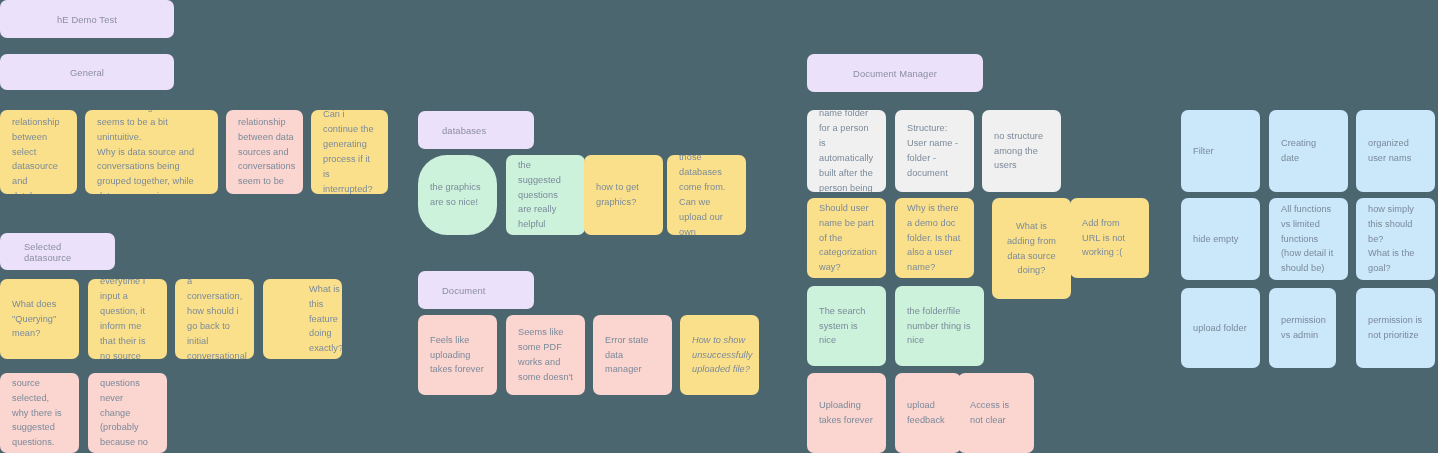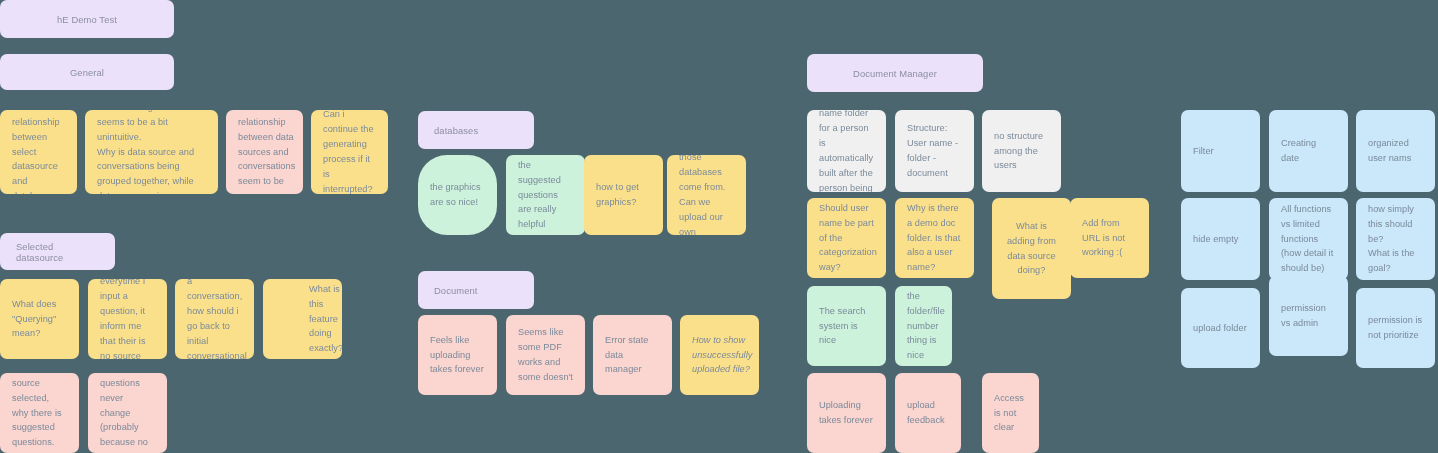--- a/index.html
+++ b/index.html
@@ -31,21 +31,21 @@
     white-space: pre-line;
   }
   .hdr {
     position: absolute;
     border-radius: 7px;
     background: #ece1fa;
     color: #8b8fa0;
     font-size: 9.4px;
     display: flex;
     align-items: center;
-    padding: 0 16px;
+    padding: 0 24px;
     letter-spacing: 0.1px;
   }
   .hdr.center { justify-content: center; }
   .c-yellow { background: #fbe08c; }
   .c-pink   { background: #fbd5d0; }
   .c-green  { background: #ccf2dc; }
   .c-blue   { background: #cbe7fa; }
   .c-gray   { background: #f0f0f0; }
 </style>
 </head>
@@ -156,31 +156,31 @@
   <div class="note c-yellow" style="left:992px; top:198px; width:79px; height:101px;text-align:center;">
     <span>What is adding from data source doing?</span>
   </div>
   <div class="note c-yellow" style="left:1070px; top:198px; width:79px; height:80px;">
     <span>Add from URL is not working :(</span>
   </div>
 
   <div class="note c-green" style="left:807px; top:286px; width:79px; height:80px;">
     <span>The search system is nice</span>
   </div>
-  <div class="note c-green" style="left:895px; top:286px; width:57px; height:80px;">
+  <div class="note c-green" style="left:895px; top:286px; width:89px; height:80px;">
     <span>the folder/file number thing is nice</span>
   </div>
 
   <div class="note c-pink" style="left:807px; top:373px; width:79px; height:80px;">
     <span>Uploading takes forever</span>
   </div>
   <div class="note c-pink" style="left:895px; top:373px; width:66px; height:80px;">
     <span>upload feedback</span>
   </div>
-  <div class="note c-pink" style="left:982px; top:373px; width:57px; height:80px;">
+  <div class="note c-pink" style="left:958px; top:373px; width:76px; height:80px;">
     <span>Access is not clear</span>
   </div>
 
   <div class="note c-blue" style="left:1181px; top:110px; width:79px; height:82px;">
     <span>Filter</span>
   </div>
   <div class="note c-blue" style="left:1269px; top:110px; width:79px; height:82px;">
     <span>Creating date</span>
   </div>
   <div class="note c-blue" style="left:1356px; top:110px; width:79px; height:82px;">
@@ -194,20 +194,20 @@
     <span>All functions vs limited functions (how detail it should be)</span>
   </div>
   <div class="note c-blue" style="left:1356px; top:198px; width:79px; height:82px;">
     <span>how simply this should be?
 What is the goal?</span>
   </div>
 
   <div class="note c-blue" style="left:1181px; top:288px; width:79px; height:80px;">
     <span>upload folder</span>
   </div>
-  <div class="note c-blue" style="left:1269px; top:276px; width:79px; height:80px;">
+  <div class="note c-blue" style="left:1269px; top:288px; width:67px; height:80px;">
     <span>permission vs admin</span>
   </div>
   <div class="note c-blue" style="left:1356px; top:288px; width:79px; height:80px;">
     <span>permission is not prioritize</span>
   </div>
 
 </div>
 
 </body></html>

